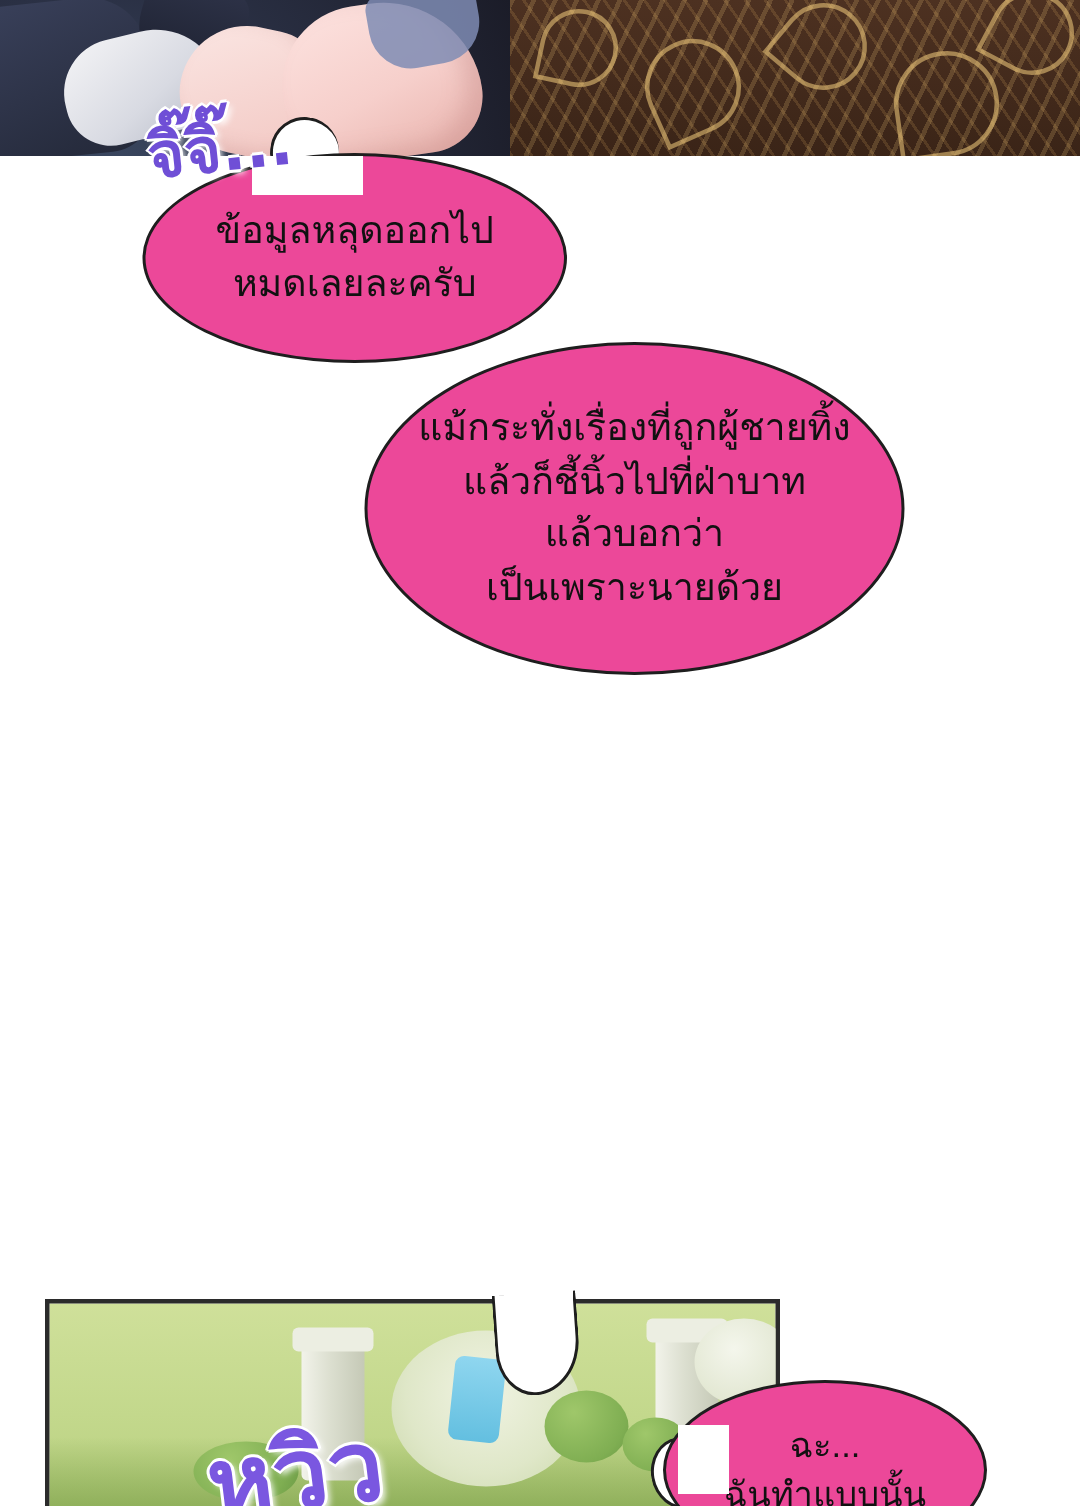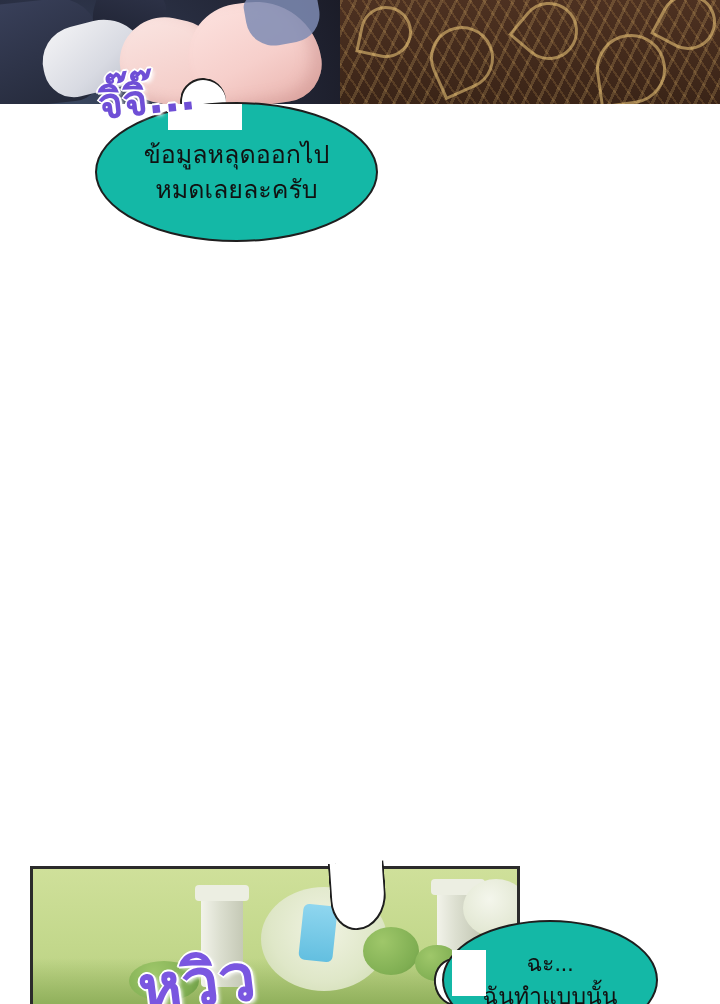--- a/index.html
+++ b/index.html
@@ -170,21 +170,21 @@
     position: absolute;
     left: 430px; top: 10px;
     width: 66px; height: 58px;
     border-radius: 50%;
     background: radial-gradient(circle at 40% 35%, #f4f6ec 0%, #e2e7d2 65%, #cdd6b6 100%);
   }
 
   
   .bubble {
     position: absolute;
-    background: #14b8a6;
+    background: #ec4899;
     border: 2.5px solid #1e1e1e;
     border-radius: 50%;
     display: flex;
     align-items: center;
     justify-content: center;
     text-align: center;
     box-sizing: border-box;
   }
   .bubble .lines {
     color: #111111;
@@ -327,20 +327,26 @@
   <div class="tail" id="tail-1"></div>
   <div class="tail" id="tail-3"></div>
   <div class="tail" id="tail-4"></div>
 
   <div class="bubble" id="bubble-1">
     <div class="lines">ข้อมูลหลุดออกไป
 หมดเลยละครับ</div>
   </div>
   <div id="tail-1-cover"></div>
 
+  <div class="bubble" id="bubble-2">
+    <div class="lines">แม้กระทั่งเรื่องที่ถูกผู้ชายทิ้ง
+แล้วก็ชี้นิ้วไปที่ฝ่าบาท
+แล้วบอกว่า
+เป็นเพราะนายด้วย</div>
+  </div>
 
   <div id="tail-3-cover"></div>
 
   <div class="bubble" id="bubble-4">
     <div class="lines">ฉะ...
 ฉันทำแบบนั้น</div>
   </div>
   <div id="tail-4-cover"></div>
 
   <div class="sfx" id="sfx-1">จิ๊จิ๊...</div>

